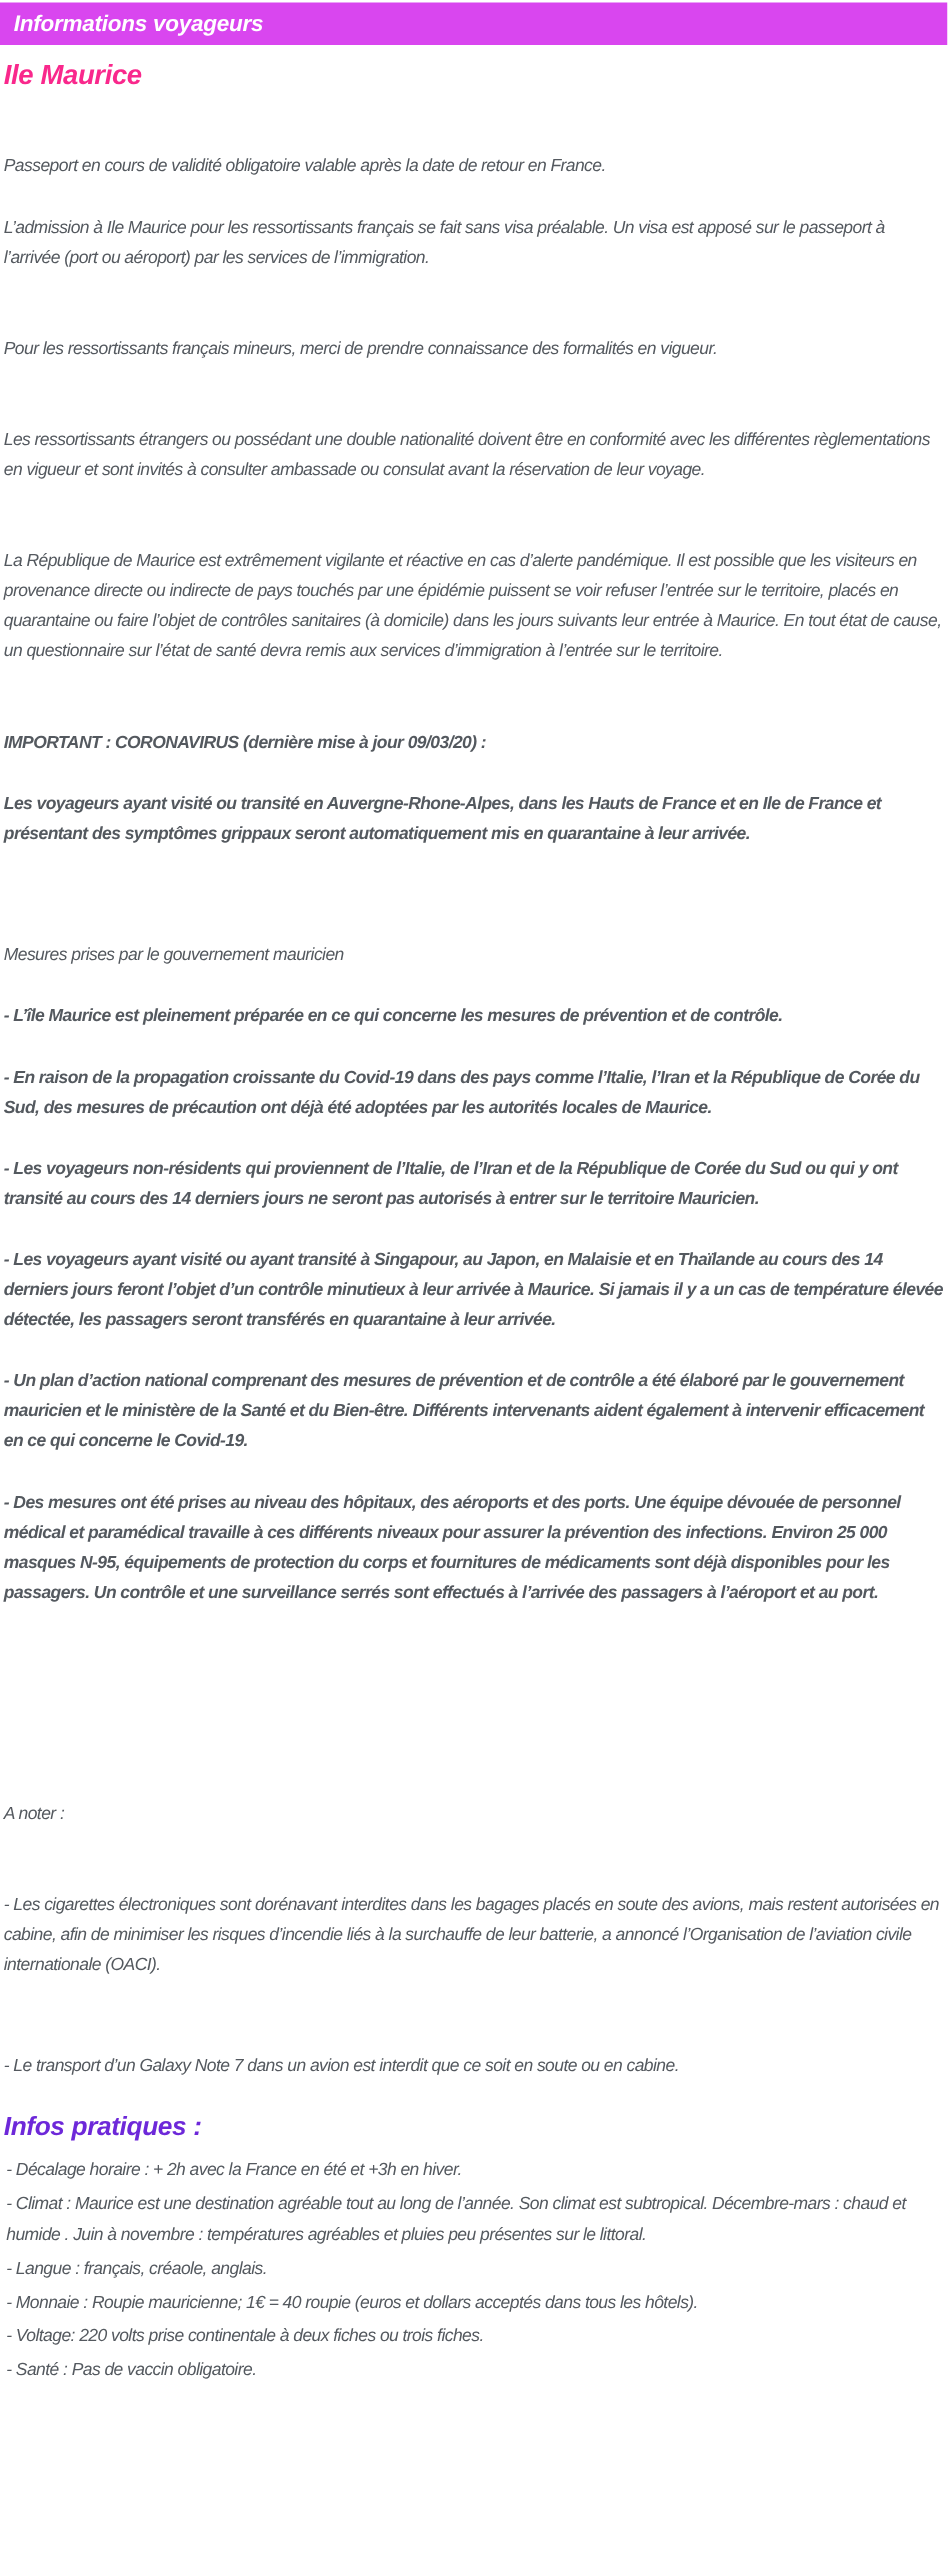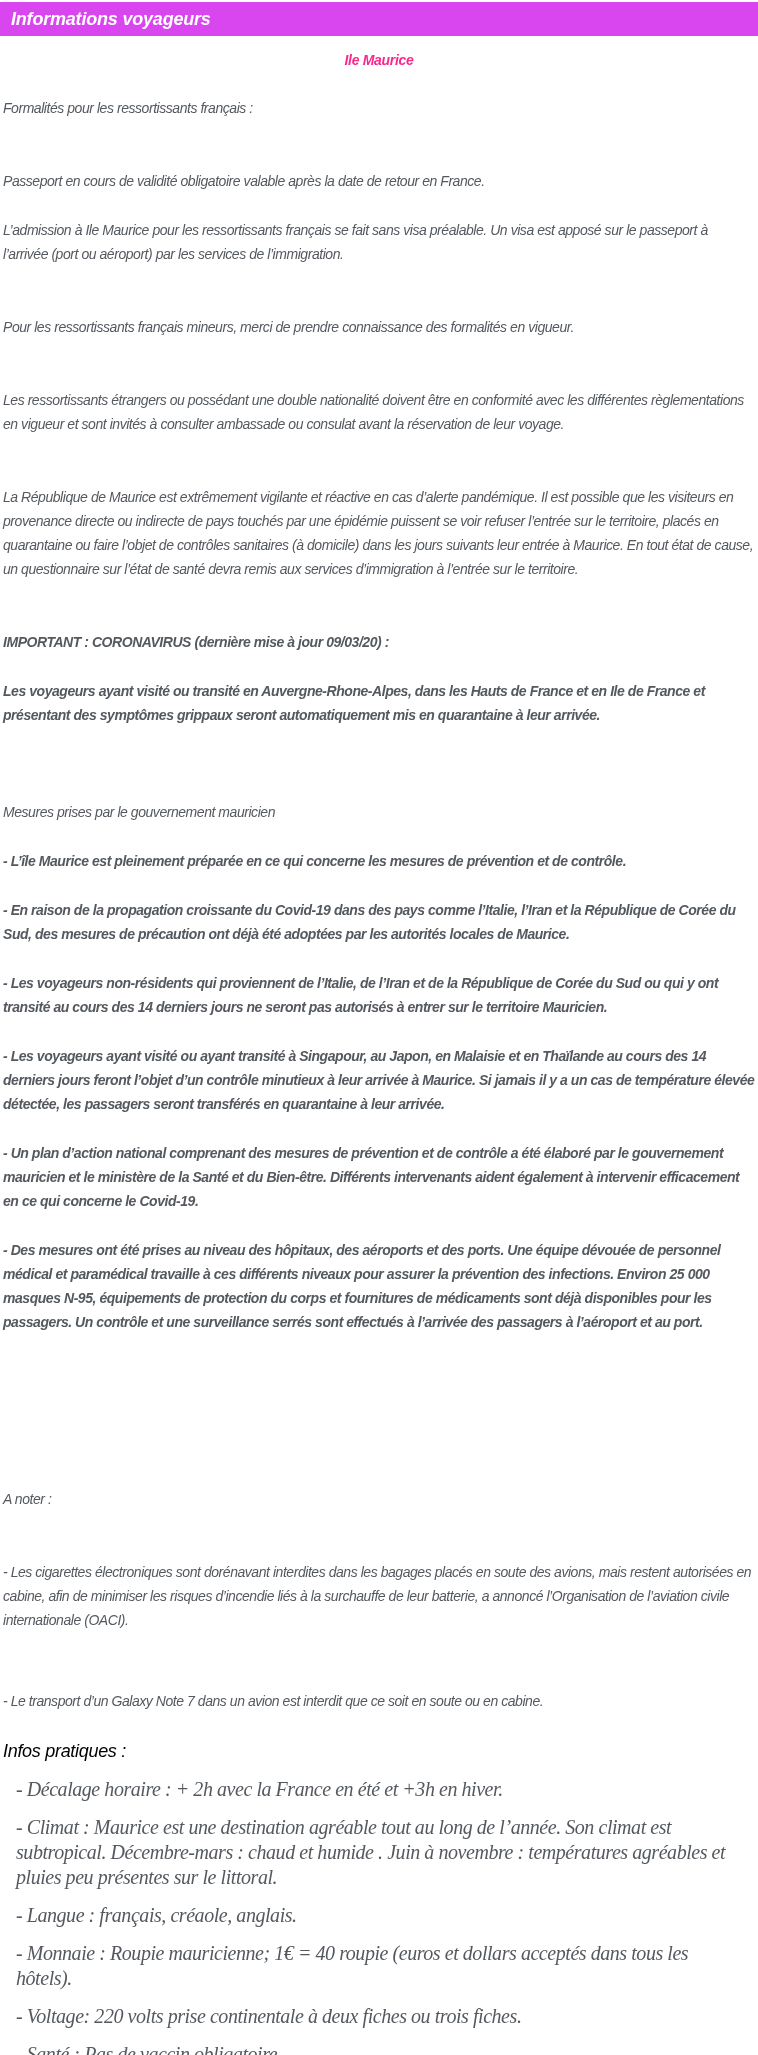--- a/index.html
+++ b/index.html
@@ -24,74 +24,71 @@
     box-sizing: border-box;
   }
   .topbar span {
     color: #ffffff;
     font-weight: 700;
     font-size: 18px;
     letter-spacing: -0.2px;
   }
   .page-title {
     color: #f9288c;
-    font-size: 14px;
+    font-size: 22px;
     line-height: 28px;
     font-weight: 700;
     margin: 10px 3px 22px 3px;
     letter-spacing: -0.3px;
-    text-align: center;
   }
   .content {
     padding: 0 3px;
   }
   .content p {
     margin: 0 0 25px 0;
     font-size: 14px;
     line-height: 24px;
     letter-spacing: -0.45px;
   }
   .content p.bold {
     font-weight: 700;
   }
   .spacer { width: 100%; }
   .sp-sm { height: 24px; }
   .sp-md { height: 32px; }
   .sp-lg { height: 48px; }
   .sp-xl { height: 128px; }
   .infos-title {
-    color: #000000;
-    font-size: 18px;
+    color: #6d28d9;
+    font-size: 21px;
     line-height: 26px;
-    font-weight: 400;
+    font-weight: 700;
     margin: 0 3px 8px 3px;
     letter-spacing: -0.3px;
   }
   .infos-list {
     padding: 0 3px 12px 3px;
   }
   .infos-list p {
-    margin: 13px;
-    font-size: 20px;
+    margin: 2px;
+    font-size: 14px;
     line-height: 25px;
     letter-spacing: -0.45px;
-    font-family: Liberation Serif, serif;
   }
 </style>
 </head>
 <body>
 
 <div class="topbar">
   <span>Informations voyageurs</span>
 </div>
 
 <h1 class="page-title">Ile Maurice</h1>
 
 <div class="content" id="paragraphs">
-    <p>Formalités pour les ressortissants français :</p>
     <div class="spacer sp-sm"></div>
     <p>Passeport en cours de validité obligatoire valable après la date de retour en France.</p>
     <p>L’admission à Ile Maurice pour les ressortissants français se fait sans visa préalable. Un visa est apposé sur le passeport à l’arrivée (port ou aéroport) par les services de l’immigration.</p>
     <div class="spacer sp-sm"></div>
     <p>Pour les ressortissants français mineurs, merci de prendre connaissance des formalités en vigueur.</p>
     <div class="spacer sp-sm"></div>
     <p>Les ressortissants étrangers ou possédant une double nationalité doivent être en conformité avec les différentes règlementations en vigueur et sont invités à consulter ambassade ou consulat avant la réservation de leur voyage.</p>
     <div class="spacer sp-sm"></div>
     <p>La République de Maurice est extrêmement vigilante et réactive en cas d’alerte pandémique. Il est possible que les visiteurs en provenance directe ou indirecte de pays touchés par une épidémie puissent se voir refuser l’entrée sur le territoire, placés en quarantaine ou faire l’objet de contrôles sanitaires (à domicile) dans les jours suivants leur entrée à Maurice. En tout état de cause, un questionnaire sur l’état de santé devra remis aux services d’immigration à l’entrée sur le territoire.</p>
     <div class="spacer sp-sm"></div>

